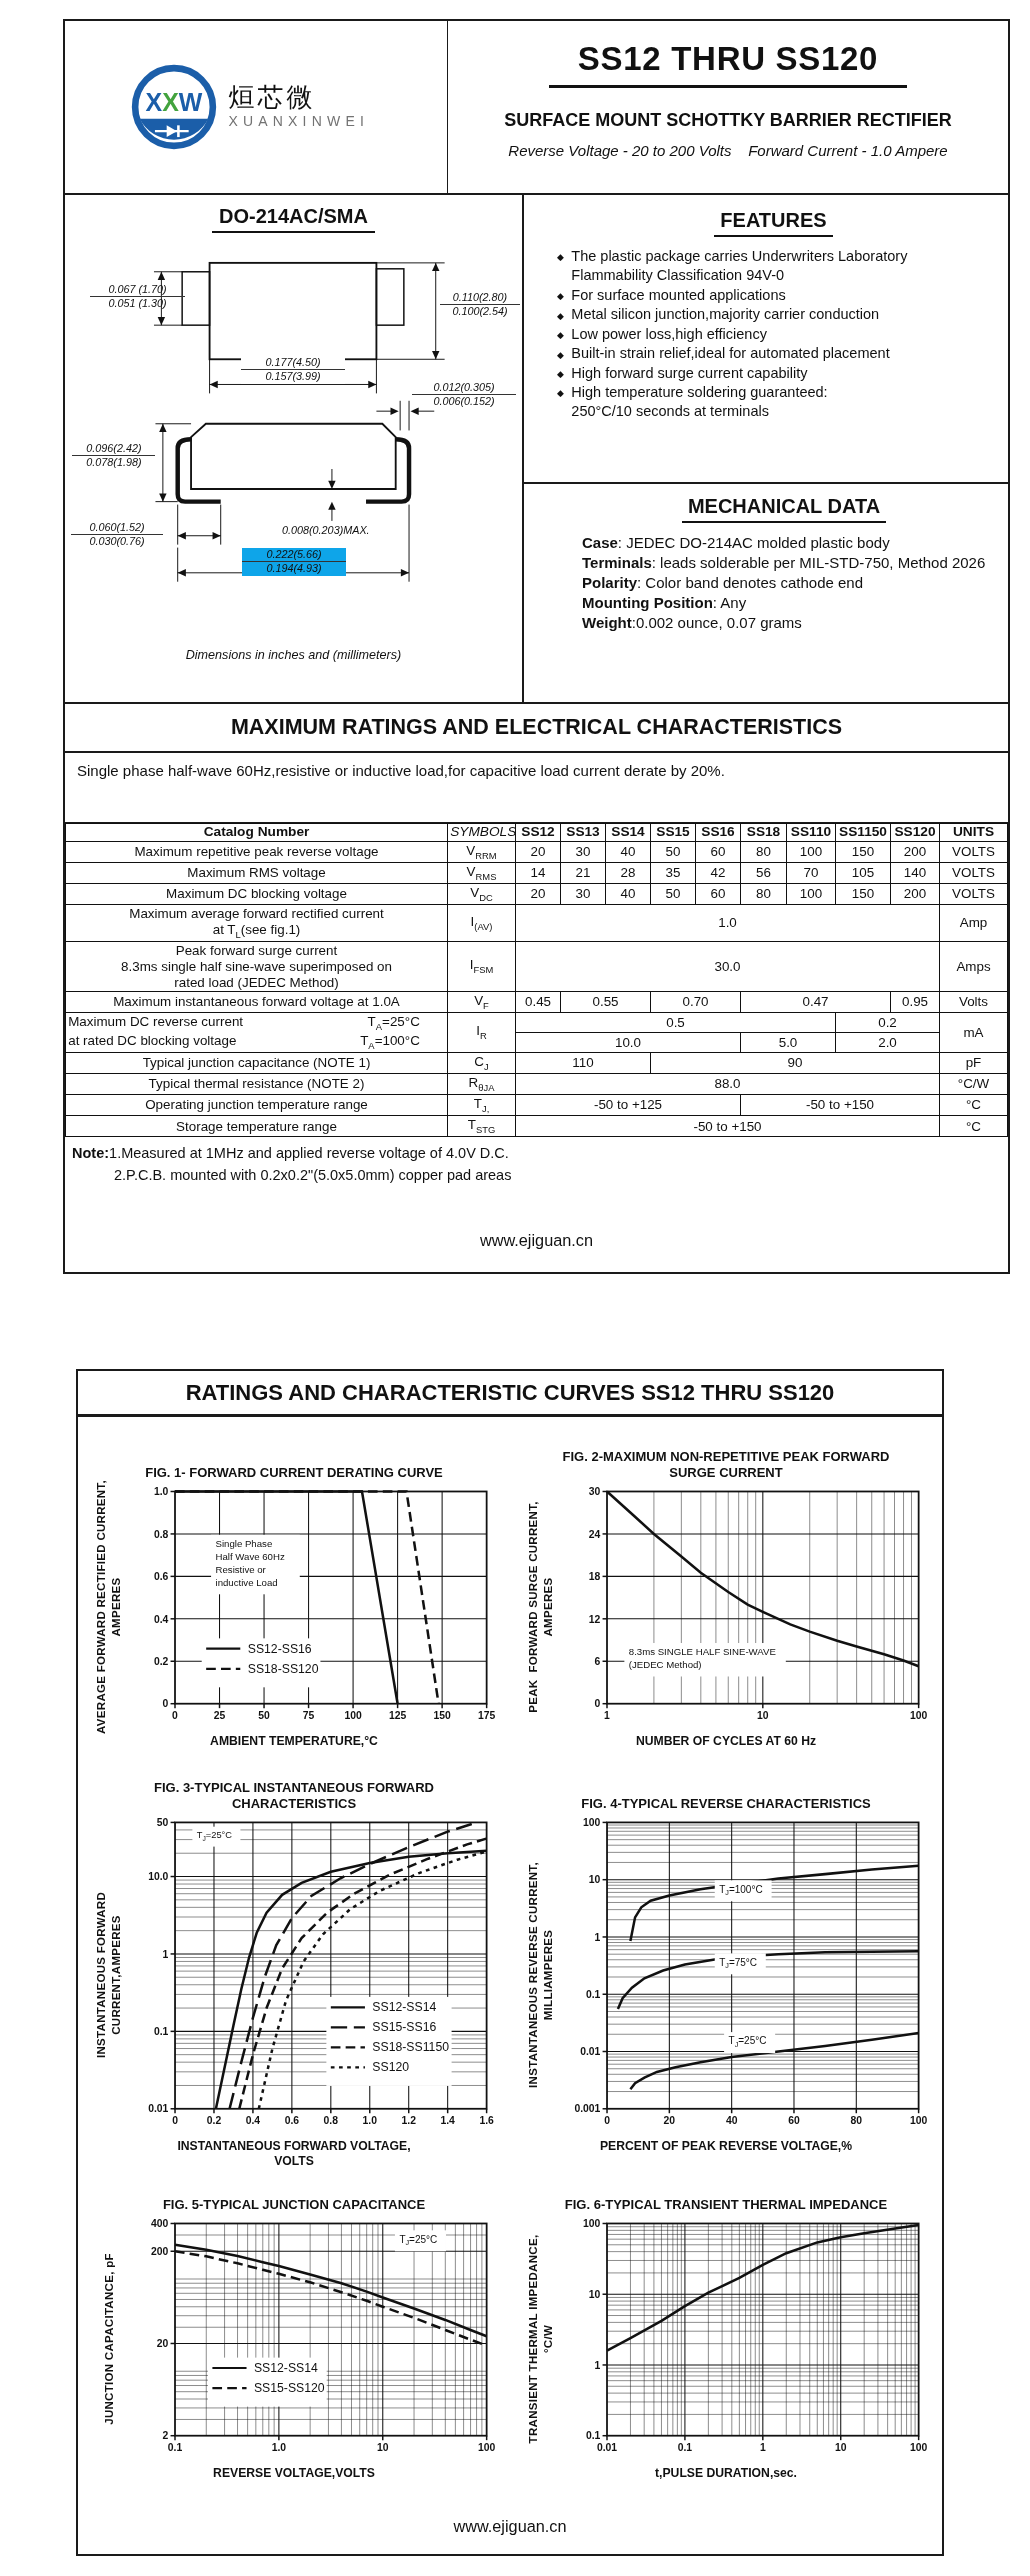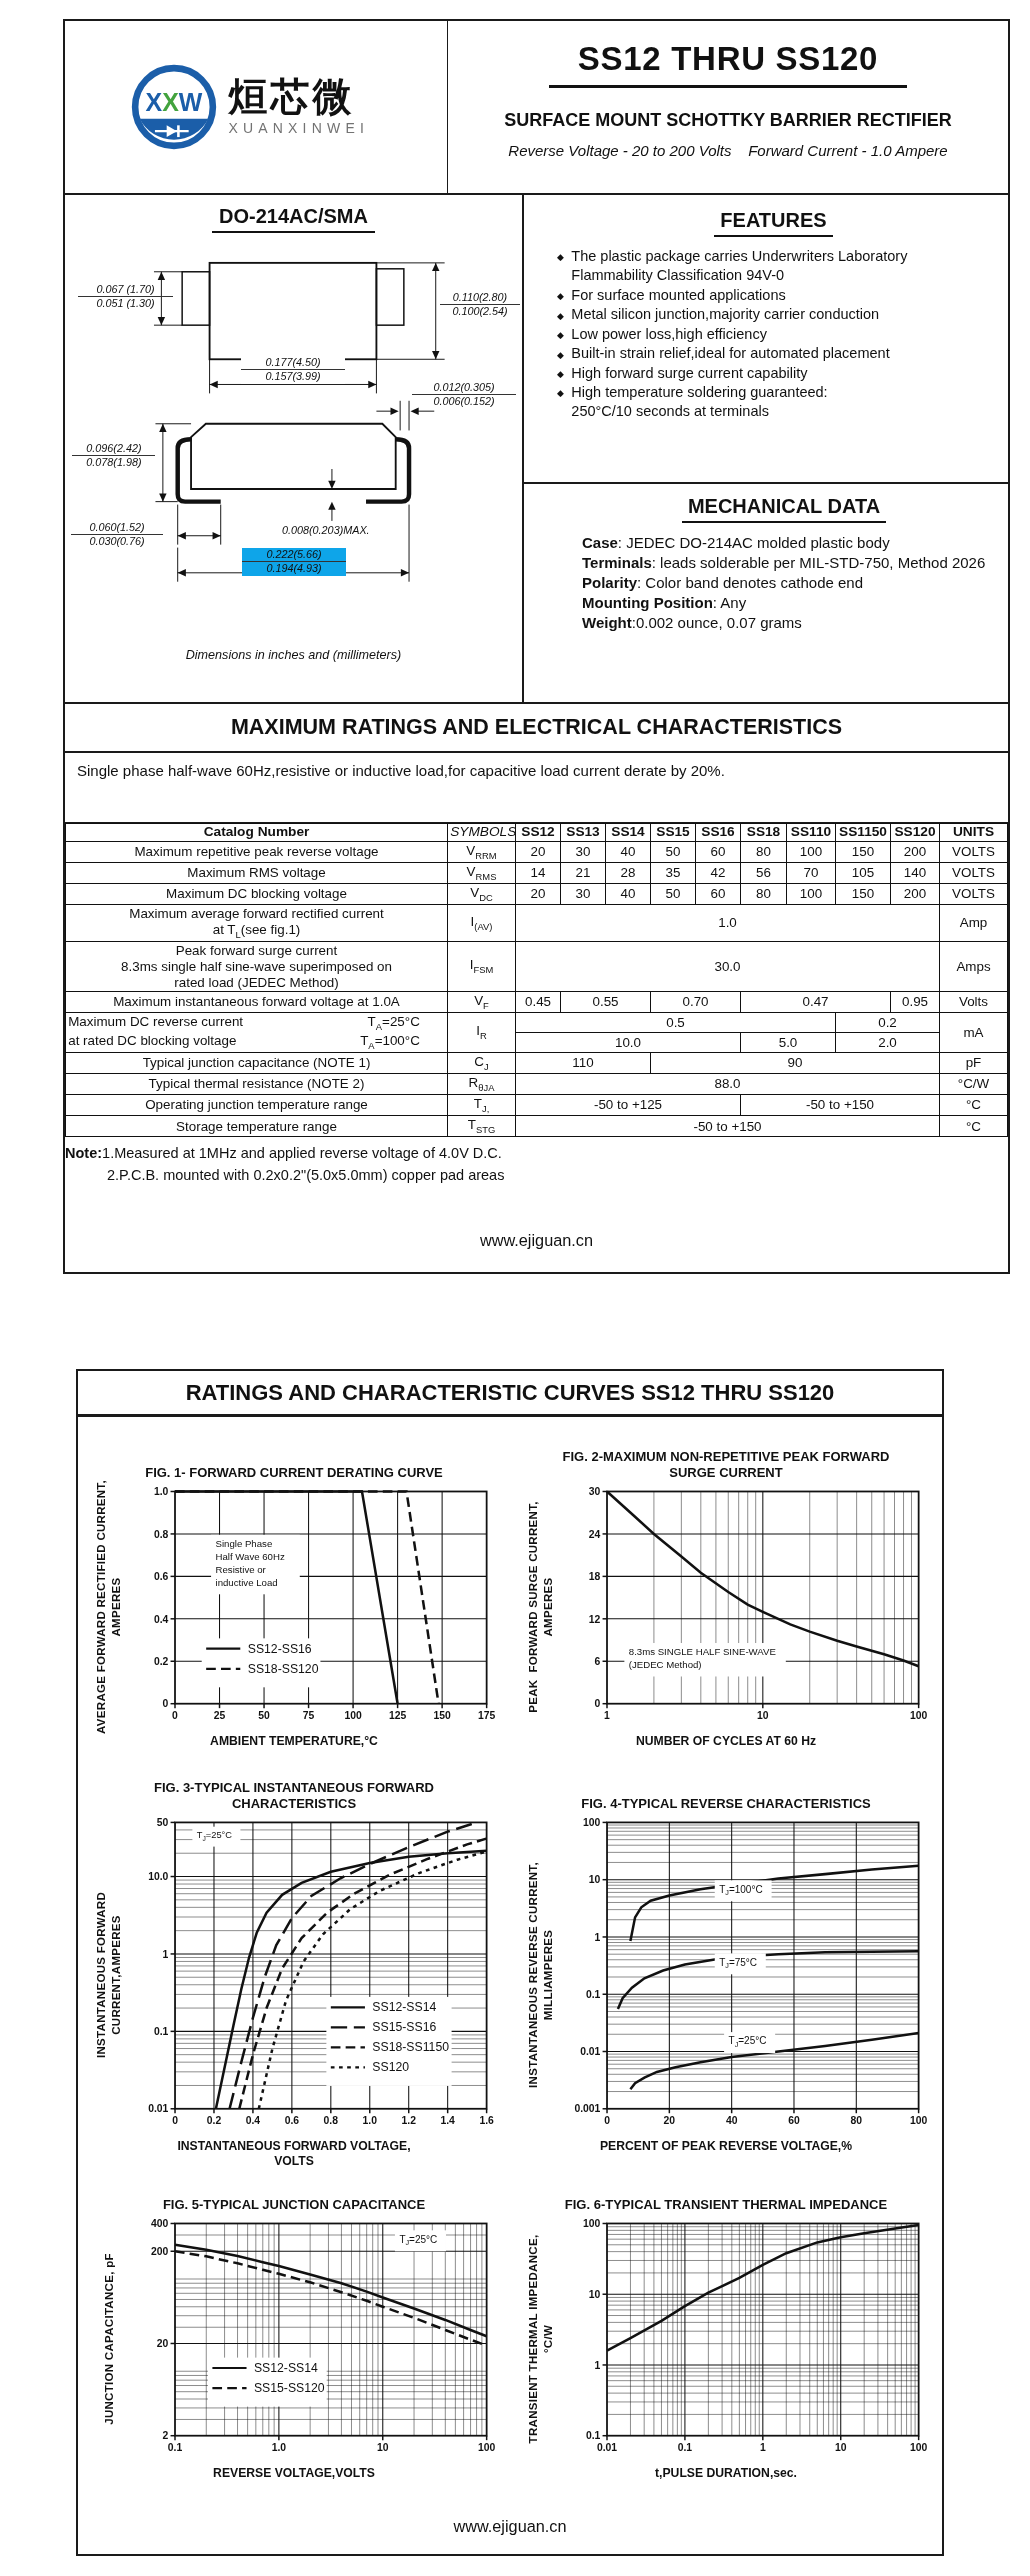--- a/index.html
+++ b/index.html
@@ -5,21 +5,21 @@
   html,body{margin:0;padding:0;background:#fff;}
   body{width:1031px;height:2576px;position:relative;font-family:"Liberation Sans",sans-serif;color:#111;}
   .page{position:absolute;background:#fff;border:2.2px solid #1a1a1a;box-sizing:border-box;display:flex;flex-direction:column;}
   #page1{left:63px;top:18.5px;width:947px;height:1255px;}
   #page2{left:76px;top:1369px;width:868px;height:1187px;}
 
   
   .hdr{height:172px;border-bottom:2.2px solid #1a1a1a;display:flex;flex-shrink:0;}
   .hdr-logo{width:383px;border-right:1.5px solid #1a1a1a;display:flex;align-items:center;padding-left:65px;box-sizing:border-box;}
   .logo-txt{margin-left:10.4px;}
-  .logo-cn{font-size:39px;font-weight:bold;letter-spacing:3px;line-height:1.05;}
+  .logo-cn{font-size:26px;font-weight:normal;letter-spacing:3px;line-height:1.05;}
   .logo-en{font-size:14px;letter-spacing:5.2px;color:#737373;margin-top:1.5px;}
   .hdr-title{flex:1;display:flex;flex-direction:column;align-items:center;padding-top:19.3px;}
   .doc-title{font-size:33px;font-weight:bold;letter-spacing:0.7px;}
   .doc-title-rule{width:64%;height:3px;background:#111;margin:7.4px 0 22px 0;}
   .doc-sub{font-size:18px;font-weight:bold;}
   .doc-tag{font-size:15px;font-style:italic;margin-top:10.4px;white-space:pre;}
 
   
   .body1{height:507px;border-bottom:2.2px solid #1a1a1a;display:flex;flex-shrink:0;}
   .pkg-cell{width:459px;border-right:2.2px solid #1a1a1a;box-sizing:border-box;position:relative;}
@@ -49,21 +49,21 @@
 
   table.ratings{border-collapse:collapse;width:100%;table-layout:fixed;}
   table.ratings th,table.ratings td{border:1.2px solid #111;padding:0.7px 2.2px;font-size:13.4px;line-height:1.18;text-align:center;overflow:hidden;}
   table.ratings th{font-size:13.7px;}
   th.param-h{text-align:left;padding-left:74px;font-size:15px;font-weight:bold;}
   th.sym-h{font-style:italic;font-weight:normal;font-size:11px;}
   td.param{text-align:left;padding:1.5px 3px 1.5px 6px;font-size:13.7px;}
   td.param .spread{display:flex;justify-content:space-between;padding-right:25px;}
   td.sym{font-size:14px;}
   sub{font-size:70%;}
-  .notes-blk{padding:6px 0 0 0;font-size:14.5px;line-height:1.5;}
+  .notes-blk{padding:6px 0 0 7px;font-size:14.5px;line-height:1.5;}
   .notes-blk .n2{padding-left:42px;}
   .foot1{flex:1;display:flex;align-items:flex-end;justify-content:center;padding-bottom:22px;font-size:16.3px;}
 
   
   .p2-head{height:43px;border-bottom:3px solid #1a1a1a;display:flex;align-items:center;justify-content:center;font-size:22px;font-weight:bold;flex-shrink:0;}
   .figgrid{display:grid;grid-template-columns:432px 432px;grid-template-rows:331px 401px 319px;padding-top:30px;}
   .fig{display:flex;flex-direction:column;align-items:center;}
   .fig-title{min-height:34px;display:flex;align-items:flex-end;justify-content:center;text-align:center;font-size:13px;font-weight:bold;white-space:pre-line;line-height:1.25;margin-bottom:3px;}
   .fig-mid{display:flex;}
   .ylab{width:40px;position:relative;}
@@ -158,21 +158,21 @@
             <path d="M450,240 l-11,-5 v10 z"></path>
               <path d="M466,240 l11,-5 v10 z"></path>
             <path d="M152,408 l11,-5 v10 z"></path>
               <path d="M210,408 l-11,-5 v10 z"></path>
             <path d="M360,345 l-5,-11 h10 z"></path>
               <path d="M360,362 l-5,11 h10 z"></path>
             <path d="M152,458 l11,-5 v10 z"></path>
               <path d="M464,458 l-11,-5 v10 z"></path>
           </g>
         </svg>
-        <div class="dim" style="left:13px;top:50px;width:95px">
+        <div class="dim" style="left:25px;top:50px;width:95px">
           <span>0.067 (1.70)</span>
             <span>0.051 (1.30)</span>
         </div>
         <div class="dim" style="left:375px;top:58px;width:80px">
           <span>0.110(2.80)</span>
             <span>0.100(2.54)</span>
         </div>
         <div class="dim" style="left:176px;top:123px;width:104px;background:#fff">
           <span>0.177(4.50)</span>
             <span>0.157(3.99)</span>

